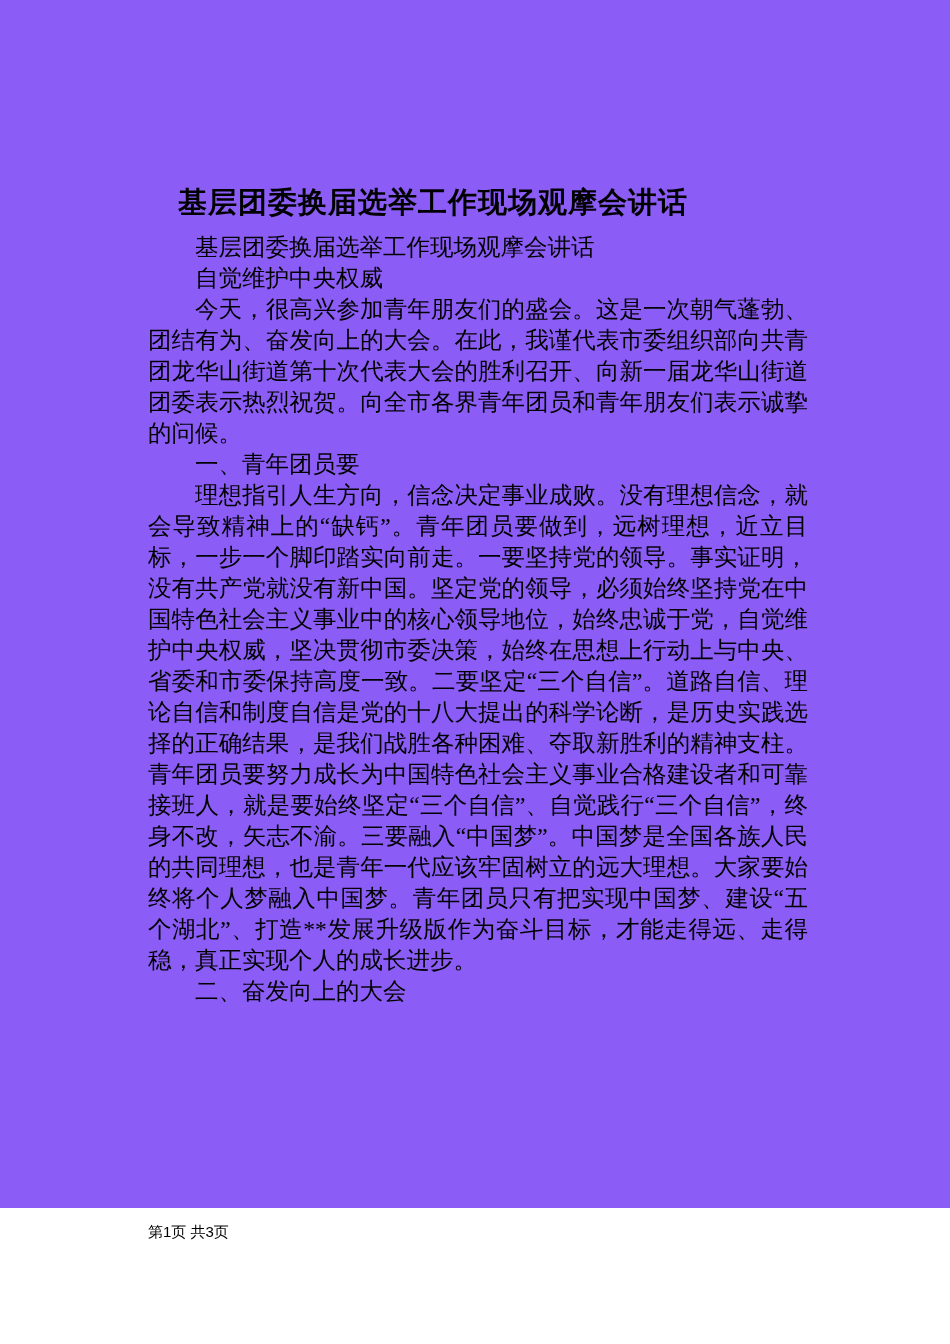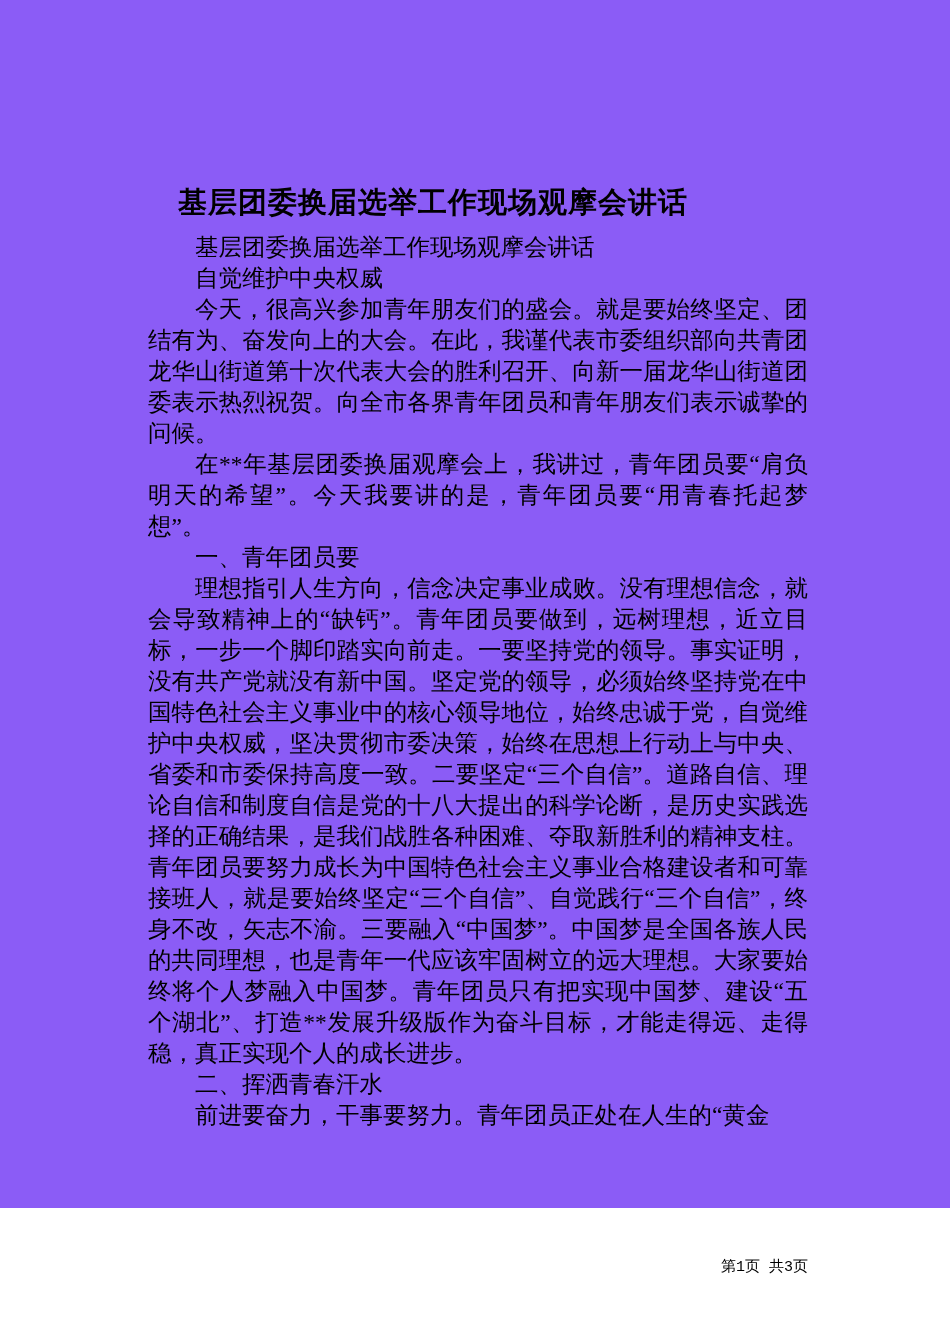--- a/index.html
+++ b/index.html
@@ -46,38 +46,35 @@
     text-indent: 2em;
     text-align: justify;
     word-break: break-all;
     font-family: "Liberation Serif", "DejaVu Serif", serif;
   }
   .footer {
     position: absolute;
     left: 148px;
     top: 1222px;
     width: 660px;
-    text-align: right;
+    text-align: left;
     font-size: 15px;
     line-height: 20px;
-    font-family: Liberation Mono, monospace;
-    margin-top: 36px;
+    font-family: Liberation Sans, sans-serif;
   }
 </style>
 </head>
 <body>
 
 <div class="page">
   <div class="content">
     <h1 class="doc-title">基层团委换届选举工作现场观摩会讲话</h1>
     <p class="para">基层团委换届选举工作现场观摩会讲话</p>
     <p class="para">自觉维护中央权威</p>
-    <p class="para">今天，很高兴参加青年朋友们的盛会。就是要始终坚定、团结有为、奋发向上的大会。在此，我谨代表市委组织部向共青团龙华山街道第十次代表大会的胜利召开、向新一届龙华山街道团委表示热烈祝贺。向全市各界青年团员和青年朋友们表示诚挚的问候。</p>
-    <p class="para">在**年基层团委换届观摩会上，我讲过，青年团员要“肩负明天的希望”。今天我要讲的是，青年团员要“用青春托起梦想”。</p>
+    <p class="para">今天，很高兴参加青年朋友们的盛会。这是一次朝气蓬勃、团结有为、奋发向上的大会。在此，我谨代表市委组织部向共青团龙华山街道第十次代表大会的胜利召开、向新一届龙华山街道团委表示热烈祝贺。向全市各界青年团员和青年朋友们表示诚挚的问候。</p>
     <p class="para">一、青年团员要</p>
     <p class="para">理想指引人生方向，信念决定事业成败。没有理想信念，就会导致精神上的“缺钙”。青年团员要做到，远树理想，近立目标，一步一个脚印踏实向前走。一要坚持党的领导。事实证明，没有共产党就没有新中国。坚定党的领导，必须始终坚持党在中国特色社会主义事业中的核心领导地位，始终忠诚于党，自觉维护中央权威，坚决贯彻市委决策，始终在思想上行动上与中央、省委和市委保持高度一致。二要坚定“三个自信”。道路自信、理论自信和制度自信是党的十八大提出的科学论断，是历史实践选择的正确结果，是我们战胜各种困难、夺取新胜利的精神支柱。青年团员要努力成长为中国特色社会主义事业合格建设者和可靠接班人，就是要始终坚定“三个自信”、自觉践行“三个自信”，终身不改，矢志不渝。三要融入“中国梦”。中国梦是全国各族人民的共同理想，也是青年一代应该牢固树立的远大理想。大家要始终将个人梦融入中国梦。青年团员只有把实现中国梦、建设“五个湖北”、打造**发展升级版作为奋斗目标，才能走得远、走得稳，真正实现个人的成长进步。</p>
-    <p class="para">二、挥洒青春汗水</p>
-    <p class="para">前进要奋力，干事要努力。青年团员正处在人生的“黄金</p>
+    <p class="para">二、奋发向上的大会</p>
   </div>
   <div class="footer">
     <span>第1页 共3页</span>
   </div>
 </div>
 
 </body></html>

